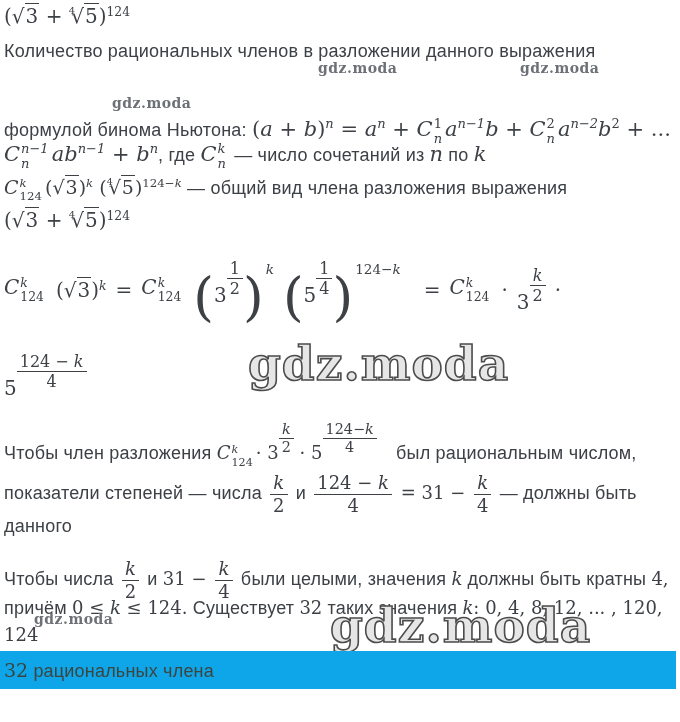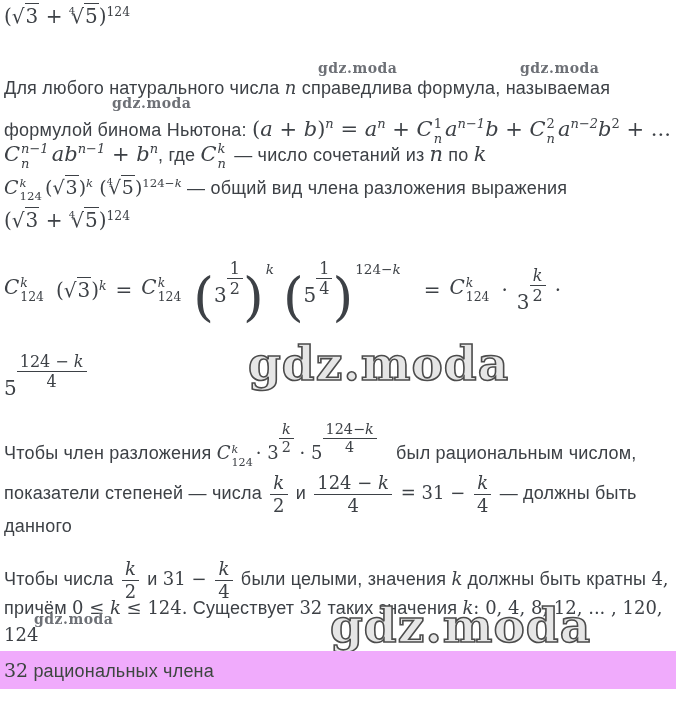--- a/index.html
+++ b/index.html
@@ -19,37 +19,37 @@
 .fe{display:inline-block;font-size:.8em;vertical-align:.5em;line-height:0;}
 .fe .fr{display:inline-block;text-align:center;line-height:1.2;}
 .fn{display:block;border-bottom:1px solid currentColor;padding:0 3px;}
 .fd{display:block;padding:0 3px;}
 .fri{display:inline-block;text-align:center;vertical-align:-.72em;line-height:1.2;margin:0 3px;}
 .bp{font-size:265%;font-weight:300;vertical-align:middle;line-height:.9;}
 sup.pe{font-size:.68em;vertical-align:2.1em;line-height:0;margin-left:2px;}
 .disp{display:flex;align-items:center;gap:9px;height:88px;}
 .wm-s{font-family:"DejaVu Serif",serif;font-weight:700;font-size:14px;color:#6d7076;letter-spacing:.5px;}
 .wm-b{font-family:"DejaVu Serif",serif;font-weight:700;font-size:47px;color:#e6e6e6;-webkit-text-stroke:1.6px #4c4c4c;letter-spacing:1px;}
-.answer-bar{left:0;width:680px;height:38px;background:#f0abfc;line-height:38px;padding-left:4px;}
+.answer-bar{left:0;width:680px;height:38px;background:#0ea5e9;line-height:38px;padding-left:4px;}
 .answer-num{font-size:19px;color:#3a443e;}
 .answer-bar .t{font-size:18px;color:#3c463f;}
 .gap-l{margin-left:14px;}
 </style>
 </head>
 <body>
 
 <div class="page">
 
   <div class="abs mm f20" style="top:4px"><span class="up">(</span><span class="rt up"><span>√</span><span class="rb">3</span></span><span class="up"> + </span><span class="rt up"><sup class="ri">4</sup><span>√</span><span class="rb">5</span></span><span class="up">)</span><sup class="e up">124</sup></div>
 
+  <div class="abs t" style="top:41px">Количество рациональных членов в разложении данного выражения</div>
 
   <div class="abs wm-s" style="top:60px;left:318px">gdz.moda</div>
   <div class="abs wm-s" style="top:60px;left:520px">gdz.moda</div>
 
-  <div class="abs t" style="top:77px"><span>Для любого натурального числа </span><i class="mm">n</i><span> справедлива формула, называемая</span></div>
 
   <div class="abs wm-s" style="top:95px;left:112px">gdz.moda</div>
 
   <div class="abs" style="top:112px"><span class="t">формулой бинома Ньютона: </span><span class="mm f17"><span class="up">(</span><span>a</span><span class="up"> + </span><span>b</span><span class="up">)</span><sup class="e">n</sup><span class="up"> = </span><span>a</span><sup class="e">n</sup><span class="up"> + </span><span>C</span><span class="ss"><span class="up">1</span><span>n</span></span><span>a</span><sup class="e">n−1</sup><span>b</span><span class="up"> + </span><span>C</span><span class="ss"><span class="up">2</span><span>n</span></span><span>a</span><sup class="e">n−2</sup><span>b</span><sup class="e up">2</sup><span class="up"> + </span><span class="up">... </span><span class="up" style="visibility:hidden;width:0;display:inline-block;overflow:hidden">=</span><span class="up"> + </span></span></div>
 
   <div class="abs" style="top:142px"><span class="mm f17"><span>C</span><span class="ss"><span>n−1</span><span>n</span></span><span>a</span><span>b</span><sup class="e">n−1</sup><span class="up"> + </span><span>b</span><sup class="e">n</sup></span><span class="t">, где </span><span class="mm f17"><span>C</span><span class="ss"><span>k</span><span>n</span></span></span><span class="t"> — число сочетаний из </span><i class="mm f17">n</i><span class="t"> по </span><i class="mm f17">k</i></div>
 
   <div class="abs" style="top:176px"><span class="mm f19"><span>C</span><span class="ss"><span>k</span><span class="up">124</span></span><span class="up">(</span><span class="rt up"><span>√</span><span class="rb">3</span></span><span class="up">)</span><sup class="e">k</sup> <span class="up">(</span><span class="rt up"><sup class="ri">4</sup><span>√</span><span class="rb">5</span></span><span class="up">)</span><sup class="e up"><span>124−</span><i>k</i></sup></span><span class="t"> — общий вид члена разложения выражения</span></div>
 
   <div class="abs mm f20" style="top:208px"><span class="up">(</span><span class="rt up"><span>√</span><span class="rb">3</span></span><span class="up"> + </span><span class="rt up"><sup class="ri">4</sup><span>√</span><span class="rb">5</span></span><span class="up">)</span><sup class="e up">124</sup></div>

